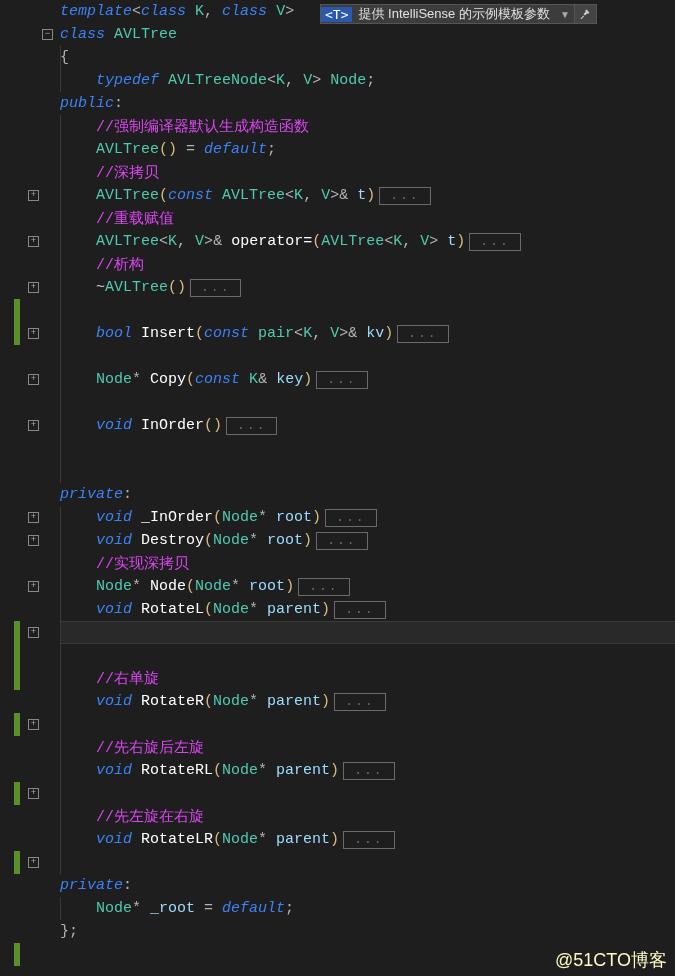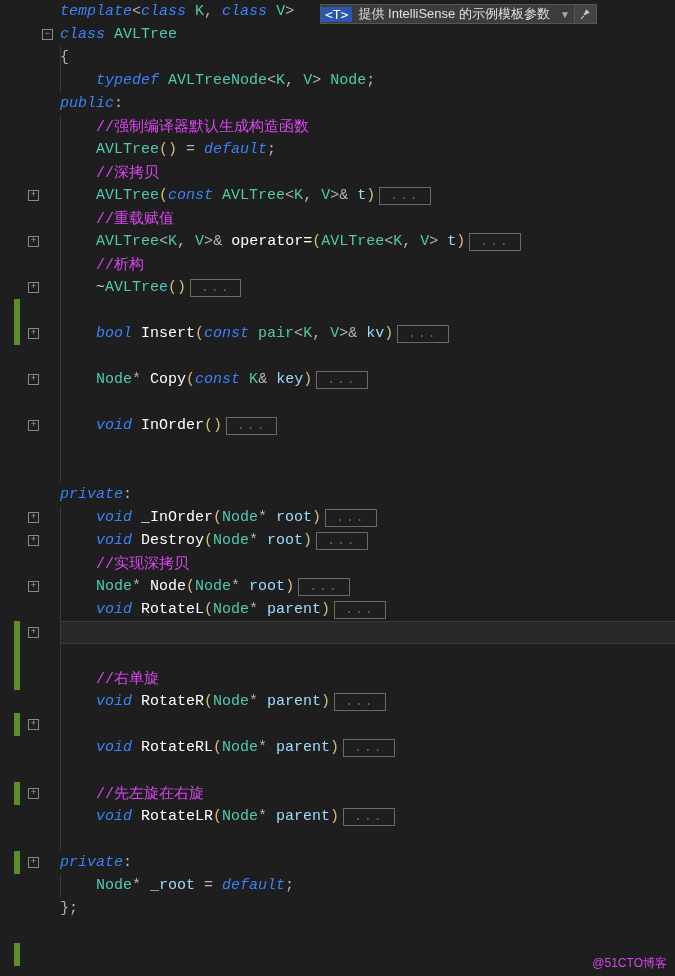--- a/index.html
+++ b/index.html
@@ -110,22 +110,22 @@
     background: rgba(120,120,120,0.12);
     border-top: 1px solid #3a3a3a;
     border-bottom: 1px solid #3a3a3a;
     pointer-events: none;
   }
 
   .watermark {
     position: absolute;
     right: 8px;
     bottom: 4px;
-    color: #d946ef;
-    font-size: 12px;
+    color: #fef9c3;
+    font-size: 18px;
     font-family: "Microsoft YaHei", sans-serif;
   }
   .tmpl-lt, .tmpl-gt { color: #b4b4b4; }
 </style>
 </head>
 <body>
 
 <div class="tooltip">
   <span class="tparam">&lt;T&gt;</span>
   <span class="ttext">提供 IntelliSense 的示例模板参数</span>
@@ -242,20 +242,21 @@
 
 <div class="line"><span class="guide g1"></span></div>
 <div class="line"><span class="guide g1"></span></div>
 
 <div class="line"><span class="guide g1"></span><span>    </span><span class="comment">//右单旋</span></div>
 
 <div class="line"><span class="guide g1"></span><span>    </span><span class="kw-blue">void</span><span class="func"> RotateR</span><span class="paren-y">(</span><span class="type-green">Node</span><span class="op">*</span><span class="var"> parent</span><span class="paren-y">)</span><span class="foldbox">...</span></div>
 
 <div class="line"><span class="guide g1"></span></div>
 
+<div class="line"><span class="guide g1"></span><span>    </span><span class="comment">//先右旋后左旋</span></div>
 
 <div class="line"><span class="guide g1"></span><span>    </span><span class="kw-blue">void</span><span class="func"> RotateRL</span><span class="paren-y">(</span><span class="type-green">Node</span><span class="op">*</span><span class="var"> parent</span><span class="paren-y">)</span><span class="foldbox">...</span></div>
 
 <div class="line"><span class="guide g1"></span></div>
 
 <div class="line"><span class="guide g1"></span><span>    </span><span class="comment">//先左旋在右旋</span></div>
 
 <div class="line"><span class="guide g1"></span><span>    </span><span class="kw-blue">void</span><span class="func"> RotateLR</span><span class="paren-y">(</span><span class="type-green">Node</span><span class="op">*</span><span class="var"> parent</span><span class="paren-y">)</span><span class="foldbox">...</span></div>
 
 <div class="line"><span class="guide g1"></span></div>

